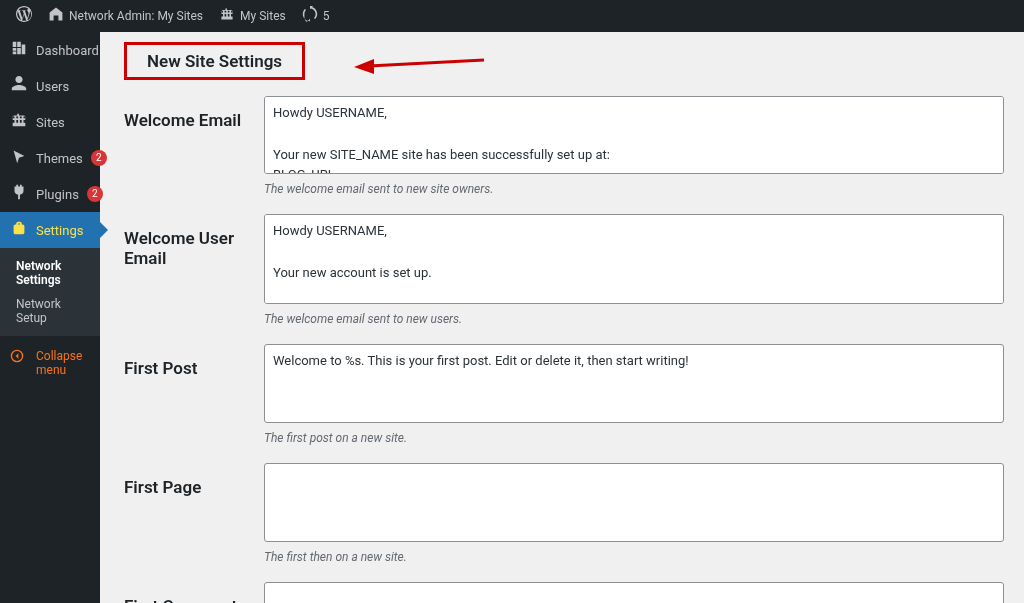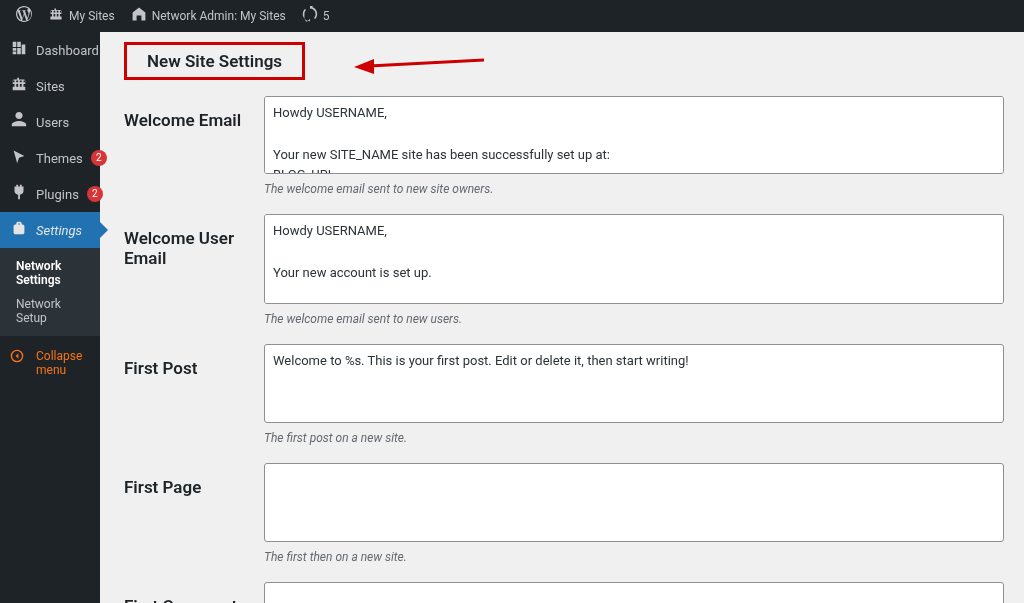--- a/index.html
+++ b/index.html
@@ -47,21 +47,21 @@
     }
     .menu-item {
       display: flex;
       align-items: center;
       padding: 7px 10px;
       cursor: pointer;
       min-height: 30px;
       gap: 8px;
       position: relative;
     }
-    .menu-item.active { background: #2271b1; color: #e5e5e5; font-style: italic; }
+    .menu-item.active { background: #2271b1; color: #fde047; }
     .menu-item.active::after {
       content: "";
       position: absolute;
       right: -8px;
       top: 50%;
       transform: translateY(-50%);
       width: 0; height: 0;
       border-top: 8px solid transparent;
       border-bottom: 8px solid transparent;
       border-left: 8px solid #2271b1;
@@ -175,32 +175,32 @@
   <div class="admin-bar-item">
     <span class="ab-icon">
       <svg width="16" height="16" viewBox="0 0 20 20" fill="currentColor">
           <path d="M10 0C4.48 0 0 4.48 0 10s4.48 10 10 10 10-4.48 10-10S15.52 0 10 0zm-8.5 10c0-1.23.26-2.4.73-3.45l4.06 11.12C3.47 16.2 1.5 13.33 1.5 10zm8.5 8.5c-.83 0-1.64-.12-2.4-.35l2.55-7.4 2.6 7.15c.2.05.04.1.06.14-.88.32-1.82.46-2.81.46zm1.17-12.48c.51-.03.97-.08.97-.08.46-.05.4-.73-.05-.7 0 0-1.37.11-2.26.11-.83 0-2.23-.11-2.23-.11-.46-.03-.51.67-.05.7 0 0 .43.05.89.08l1.32 3.63-1.86 5.58-3.1-9.21c.52-.03.98-.08.98-.08.46-.05.4-.73-.05-.7 0 0-1.38.11-2.26.11-.16 0-.35 0-.55-.01C4.48 3.07 7.06 1.5 10 1.5c2.19 0 4.18.84 5.67 2.21-.04 0-.07-.01-.11-.01-.83 0-1.42.72-1.42 1.5 0 .7.4 1.29.83 1.99.32.56.7 1.29.7 2.34 0 .72-.28 1.56-.64 2.73l-.84 2.82-3.02-9.06zm3.1 11.33l2.6-7.5c.48-1.21.64-2.18.64-3.04 0-.31-.02-.6-.06-.88 1.01 1.4 1.55 3.11 1.55 4.93 0 2.66-1.38 5.23-3.73 6.49z"></path>
         </svg>
     </span>
   </div>
   <div class="admin-bar-item">
     <span class="ab-icon">
       <svg width="16" height="16" viewBox="0 0 20 20" fill="currentColor">
-          <path d="M14 5h-4V3H8v2H4L3 8v9h14V8l-1-3zm-9 8H3v-3h2v3zm0-5H3V6h2v2zm4 5H7v-3h2v3zm0-5H7V6h2v2zm4 5h-2v-3h2v3zm0-5h-2V6h2v2zm4 5h-2v-3h2v3zm0-5h-2V6h2v2z"></path>
-        </svg>
-    </span>
-    <span>My Sites</span>
+          <path d="M10 2L2 8v10h5v-6h6v6h5V8z"></path>
+        </svg>
+    </span>
+    <span>Network Admin: My Sites</span>
   </div>
   <div class="admin-bar-item">
     <span class="ab-icon">
       <svg width="16" height="16" viewBox="0 0 20 20" fill="currentColor">
-          <path d="M10 2L2 8v10h5v-6h6v6h5V8z"></path>
-        </svg>
-    </span>
-    <span>Network Admin: My Sites</span>
+          <path d="M14 5h-4V3H8v2H4L3 8v9h14V8l-1-3zm-9 8H3v-3h2v3zm0-5H3V6h2v2zm4 5H7v-3h2v3zm0-5H7V6h2v2zm4 5h-2v-3h2v3zm0-5h-2V6h2v2zm4 5h-2v-3h2v3zm0-5h-2V6h2v2z"></path>
+        </svg>
+    </span>
+    <span>My Sites</span>
   </div>
   <div class="admin-bar-item">
     <span class="ab-icon">
       <svg width="16" height="16" viewBox="0 0 20 20" fill="currentColor">
           <path d="M10 3c3.87 0 7 3.13 7 7 0 1.93-.78 3.68-2.05 4.95l1.41 1.41C18 14.73 19 12.48 19 10c0-4.97-4.03-9-9-9v3l4-4-4-4v3zM3 10c0-1.93.78-3.68 2.05-4.95L3.64 3.64C2 5.27 1 7.52 1 10c0 4.97 4.03 9 9 9v-3l-4 4 4 4v-3c-3.87 0-7-3.13-7-7z"></path>
         </svg>
     </span>
     <span>5</span>
   </div>
 </div>
@@ -210,32 +210,32 @@
     <span class="menu-icon">
       <svg width="18" height="18" viewBox="0 0 20 20" fill="currentColor">
           <path d="M3 13h4v-3H3v3zm0 4h4v-3H3v3zm5 0h4v-7H8v7zm5-11v11h4V6h-4zM8 9h4V3H8v6zM3 9h4V3H3v6z"></path>
         </svg>
     </span>
     <span>Dashboard</span>
   </div>
   <div class="menu-item">
     <span class="menu-icon">
       <svg width="18" height="18" viewBox="0 0 20 20" fill="currentColor">
+          <path d="M10 9c2.21 0 4-1.79 4-4s-1.79-4-4-4-4 1.79-4 4 1.79 4 4 4zm0 2c-2.67 0-8 1.34-8 4v2h16v-2c0-2.66-5.33-4-8-4z"></path>
+        </svg>
+    </span>
+    <span>Users</span>
+  </div>
+  <div class="menu-item">
+    <span class="menu-icon">
+      <svg width="18" height="18" viewBox="0 0 20 20" fill="currentColor">
           <path d="M14 5h-4V3H8v2H4L3 8v9h14V8l-1-3zm-9 8H3v-3h2v3zm0-5H3V6h2v2zm4 5H7v-3h2v3zm0-5H7V6h2v2zm4 5h-2v-3h2v3zm0-5h-2V6h2v2zm4 5h-2v-3h2v3zm0-5h-2V6h2v2z"></path>
         </svg>
     </span>
     <span>Sites</span>
-  </div>
-  <div class="menu-item">
-    <span class="menu-icon">
-      <svg width="18" height="18" viewBox="0 0 20 20" fill="currentColor">
-          <path d="M10 9c2.21 0 4-1.79 4-4s-1.79-4-4-4-4 1.79-4 4 1.79 4 4 4zm0 2c-2.67 0-8 1.34-8 4v2h16v-2c0-2.66-5.33-4-8-4z"></path>
-        </svg>
-    </span>
-    <span>Users</span>
   </div>
   <div class="menu-item">
     <span class="menu-icon">
       <svg width="18" height="18" viewBox="0 0 20 20" fill="currentColor">
           <path d="M4 4l12 6-6 2-2 6z"></path>
         </svg>
     </span>
     <span>Themes</span>
     <span class="badge">2</span>
   </div>

